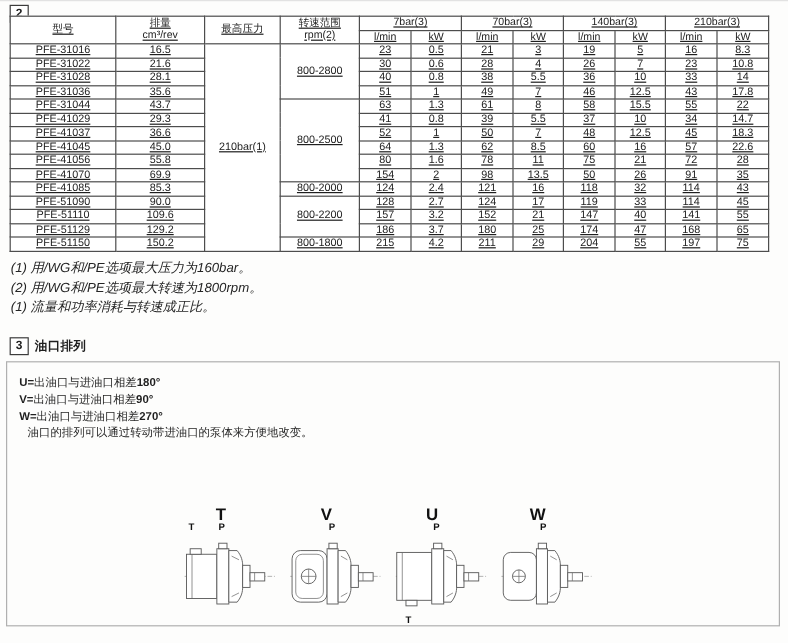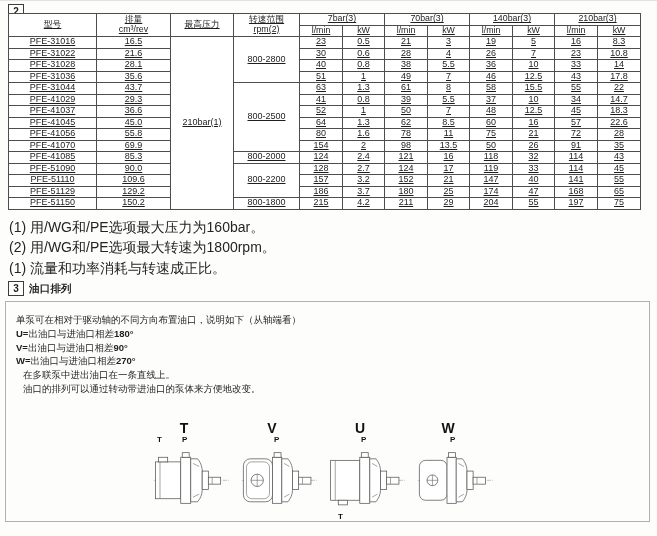--- a/index.html
+++ b/index.html
@@ -21,21 +21,21 @@
     background:#fff;
     text-decoration:underline;
   }
   table.perf th,table.perf td{
     border:1px solid #4d4d4d;font-size:9px;font-weight:normal;text-align:center;
     padding:0;height:10.5px;line-height:1.1;vertical-align:middle;color:#222;
   }
   table.perf thead th{font-size:8.8px;}
   .two-line div{display:block;}
   
-  .footnotes{position:absolute;left:9px;top:216px;font-size:14px;line-height:1.45;color:#242424;}
+  .footnotes{position:absolute;left:9px;top:216px;font-size:11px;line-height:1.45;color:#242424;font-style:italic;}
   
   .ports-box{
     position:absolute;left:5px;top:300px;width:645px;height:221px;
     border:1px solid #b0b0b0;background:#fdfdfc;box-sizing:border-box;
   }
   .ports-text{padding:11px 10px 0 10px;font-size:9.5px;line-height:1.45;}
   .ports-text .pline b{font-weight:bold;}
   .ports-text .pnote{margin-left:7px;}
   
   .diagrams{position:absolute;left:145px;top:118px;display:flex;gap:4px;}
@@ -296,25 +296,23 @@
     <div>(1) 流量和功率消耗与转速成正比。</div>
   </div>
 
   <div class="sec-header" style="top:280px;">
     <span class="numbox">3</span>
     <span class="sec-title">油口排列</span>
   </div>
 
   <div class="ports-box">
     <div class="ports-text">
-      <div>单泵可在相对于驱动轴的不同方向布置油口，说明如下（从轴端看）</div>
       <div class="pline"><b>U=</b><span>出油口与进油口相差</span><b>180°</b></div>
       <div class="pline"><b>V=</b><span>出油口与进油口相差</span><b>90°</b></div>
       <div class="pline"><b>W=</b><span>出油口与进油口相差</span><b>270°</b></div>
-      <div class="pnote">在多联泵中进出油口在一条直线上。</div>
       <div class="pnote">油口的排列可以通过转动带进油口的泵体来方便地改变。</div>
     </div>
 
     <div class="diagrams">
 
       <div class="diagram">
         <div class="dletter">T</div>
         <div class="dwrap">
           <span class="plabel" style="left:6px;top:0;">T</span>
           <span class="plabel" style="left:31px;top:0;">P</span>

